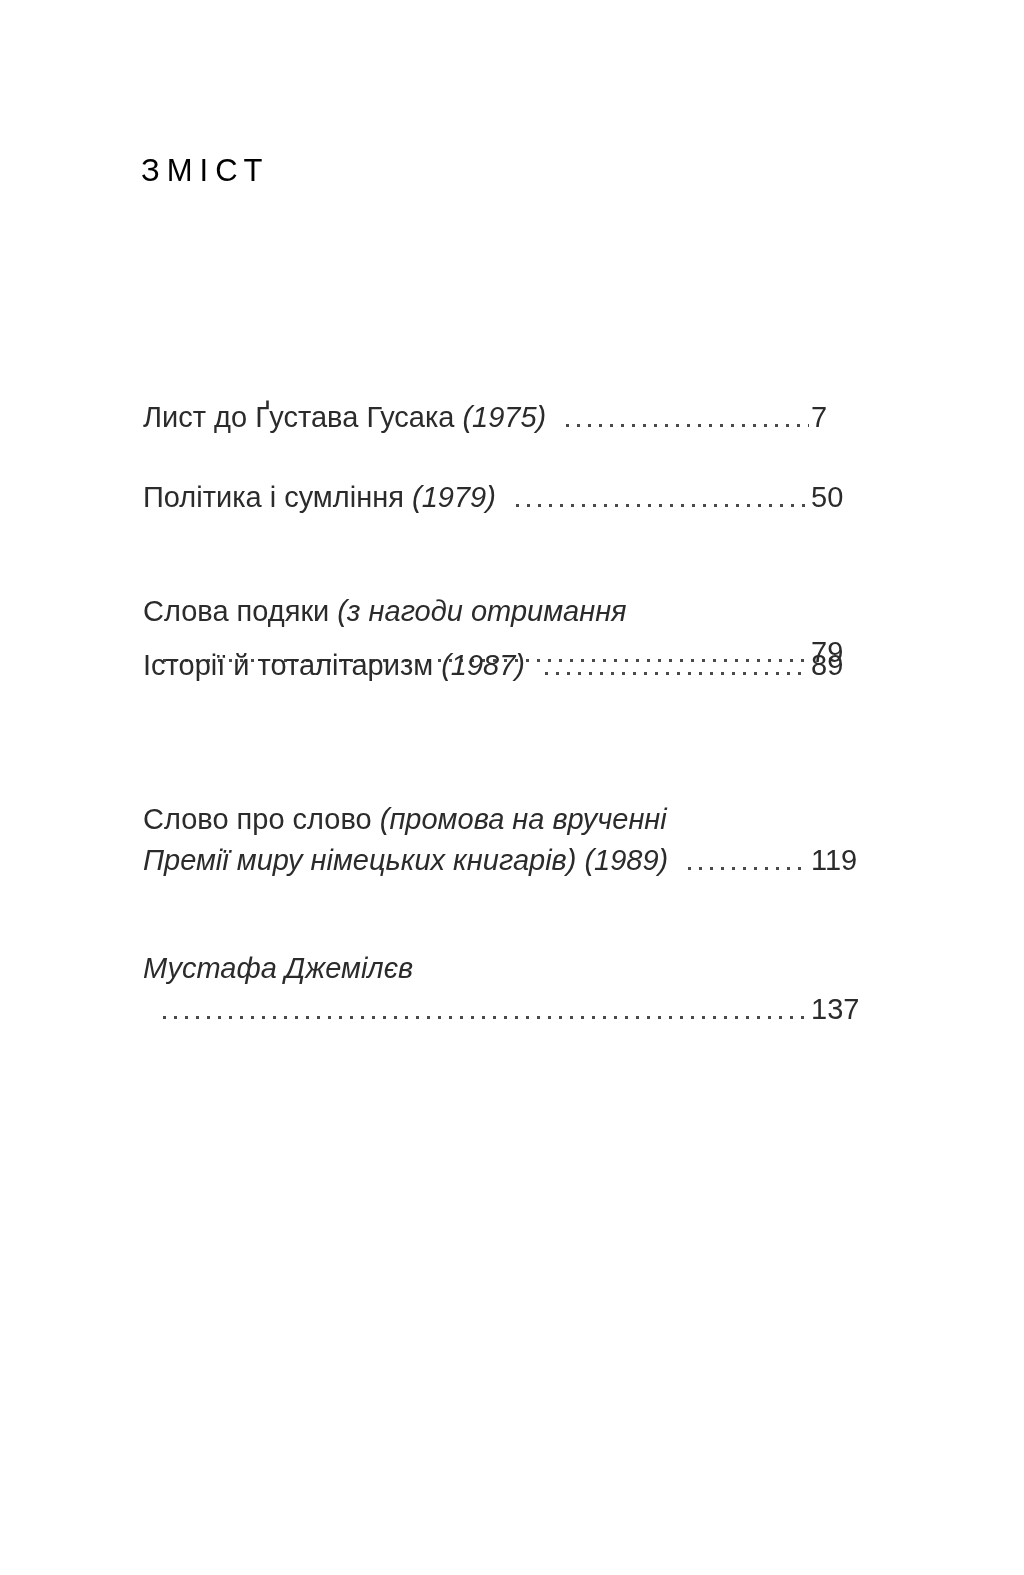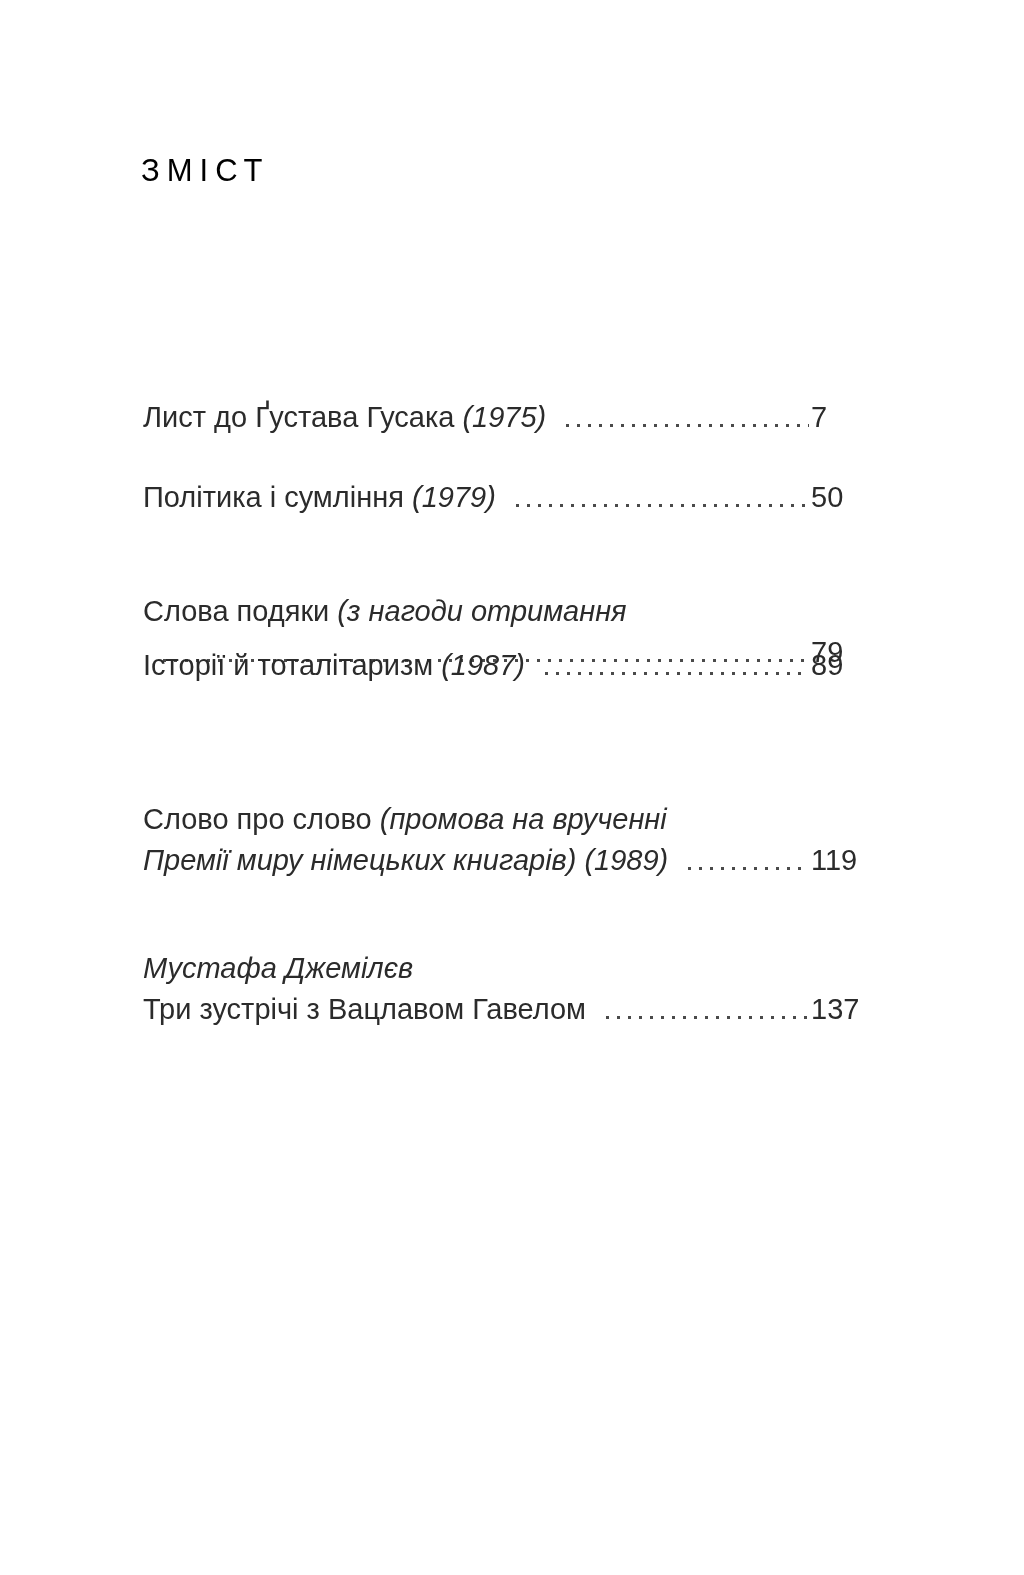--- a/index.html
+++ b/index.html
@@ -112,19 +112,18 @@
           <span class="text"><span class="it">Премії миру німецьких книгарів) (1989)</span></span>
           <span class="dots"></span>
           <span class="pagenum">119</span>
         </div>
       </div>
       <div class="entry">
         <div class="line">
           <span class="text"><span class="it">Мустафа Джемілєв</span></span>
         </div>
         <div class="line">
-          <span class="text"><span>Три зустрічі з Вацлавом Гавелом</span></span>
           <span class="dots"></span>
           <span class="pagenum">137</span>
         </div>
       </div>
     </div>
 </div>
 
 </body></html>

